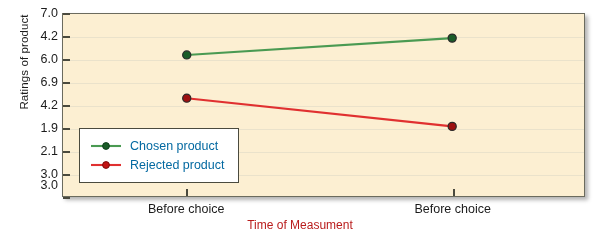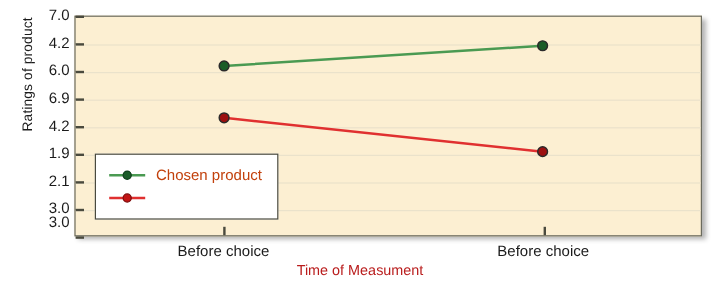--- a/index.html
+++ b/index.html
@@ -144,21 +144,21 @@
     height: 19px;
   }
   .legend-swatch {
     width: 32px;
     height: 12px;
     margin-right: 8px;
     flex: 0 0 auto;
   }
   .legend-label {
     font-size: 12.5px;
-    color: #c2410c;
+    color: #0369a1;
     white-space: nowrap;
   }
 </style>
 </head>
 <body>
 
 <div id="figure">
 
   <div id="y-axis-title">Ratings of product</div>
 
@@ -215,20 +215,21 @@
           <line x1="1" y1="6" x2="31" y2="6" stroke="#4a9a52" stroke-width="2.1"></line>
           <circle cx="16" cy="6" r="3.4" fill="#1a5c28" stroke="#10401c" stroke-width="1"></circle>
         </svg>
         <span class="legend-label">Chosen product</span>
       </div>
       <div class="legend-row">
         <svg class="legend-swatch" viewBox="0 0 32 12">
           <line x1="1" y1="6" x2="31" y2="6" stroke="#e03030" stroke-width="2.1"></line>
           <circle cx="16" cy="6" r="3.4" fill="#c21414" stroke="#7d0c0c" stroke-width="1"></circle>
         </svg>
+        <span class="legend-label">Rejected product</span>
       </div>
     </div>
   </div>
 
   <div id="x-tick-labels">
       <div class="x-tick-label" style="left: 186.212px; text-align: right;">Before choice</div>
       <div class="x-tick-label" style="left: 452.681px;">Before choice</div>
     </div>
 
   <div id="x-axis-title">Time of Measument</div>

